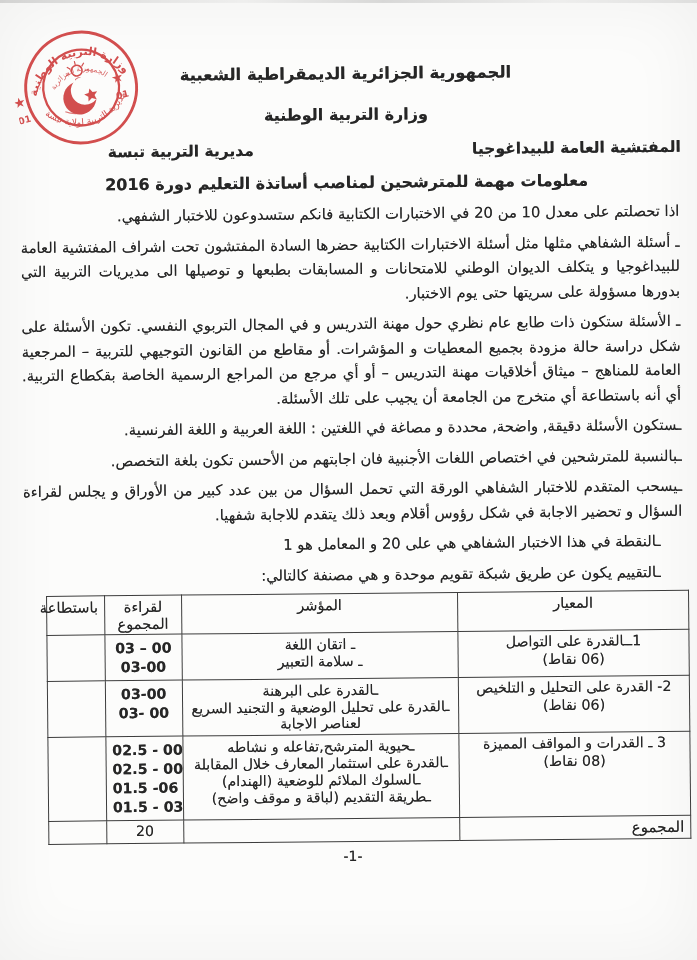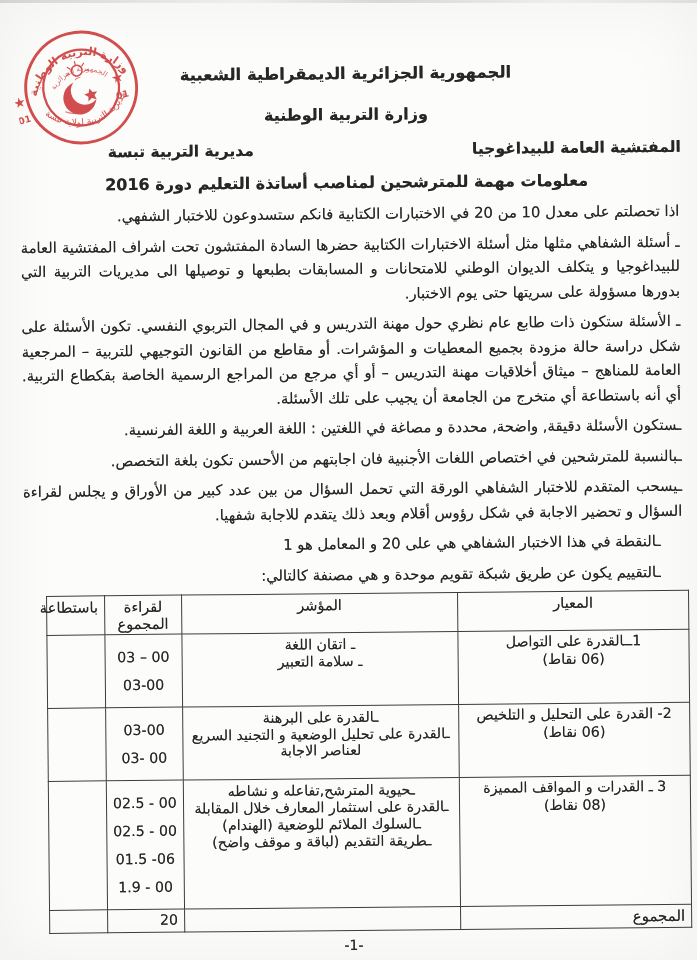--- a/index.html
+++ b/index.html
@@ -52,24 +52,24 @@
     vertical-align:top;
     font-weight:normal;
   }
   th.colhead{ text-align:center; padding-top:5px; font-size:14.6px; }
   td.criterion{ text-align:center; padding-top:6px; }
   td.criterion .crit-title{ text-align:center; }
   td.criterion .crit-points{ text-align:center; margin-top:2px; }
   td.indicator{ text-align:center; padding-top:4px; }
   td.indicator div{ margin:1px 0; }
   td.score{ direction:ltr; text-align:center; padding-top:4px; white-space:nowrap; }
-  td.score div{ margin:12px 0; }
+  td.score div{ margin:3px 0;font-weight:bold; }
   td.mark{ }
   td.total-label{ text-align:right; font-size:15px; padding-top:3px; }
-  td.total-score{ direction:ltr; text-align:right; }
+  td.total-score{ direction:ltr; text-align:center; }
   .page-num{ text-align:center; font-size:14px; margin-top:6px; direction:ltr; }
   
   .stamp{
     position:absolute; top:10px; right:583px; 
     left:16px; right:auto;
     width:136px; height:150px;
     transform:rotate(-14deg);
     opacity:.92;
   }
 </style>
@@ -201,21 +201,21 @@
         <td class="indicator">
           <div class="txt">ـحيوية المترشح,تفاعله و نشاطه</div>
           <div class="txt">ـالقدرة على استثمار المعارف خلال المقابلة</div>
           <div class="txt">ـالسلوك الملائم للوضعية (الهندام)</div>
           <div class="txt">ـطريقة التقديم (لباقة و موقف واضح)</div>
         </td>
         <td class="score">
           <div class="txt">02.5 - 00</div>
           <div class="txt">02.5 - 00</div>
           <div class="txt">01.5 -06</div>
-          <div class="txt">1.9 - 00</div>
+          <div class="txt">01.5 - 03</div>
         </td>
         <td class="mark"></td>
       </tr>
 
       <tr>
         <td class="total-label txt">المجموع</td>
         <td></td>
         <td class="total-score txt">20</td>
         <td class="mark"></td>
       </tr>

